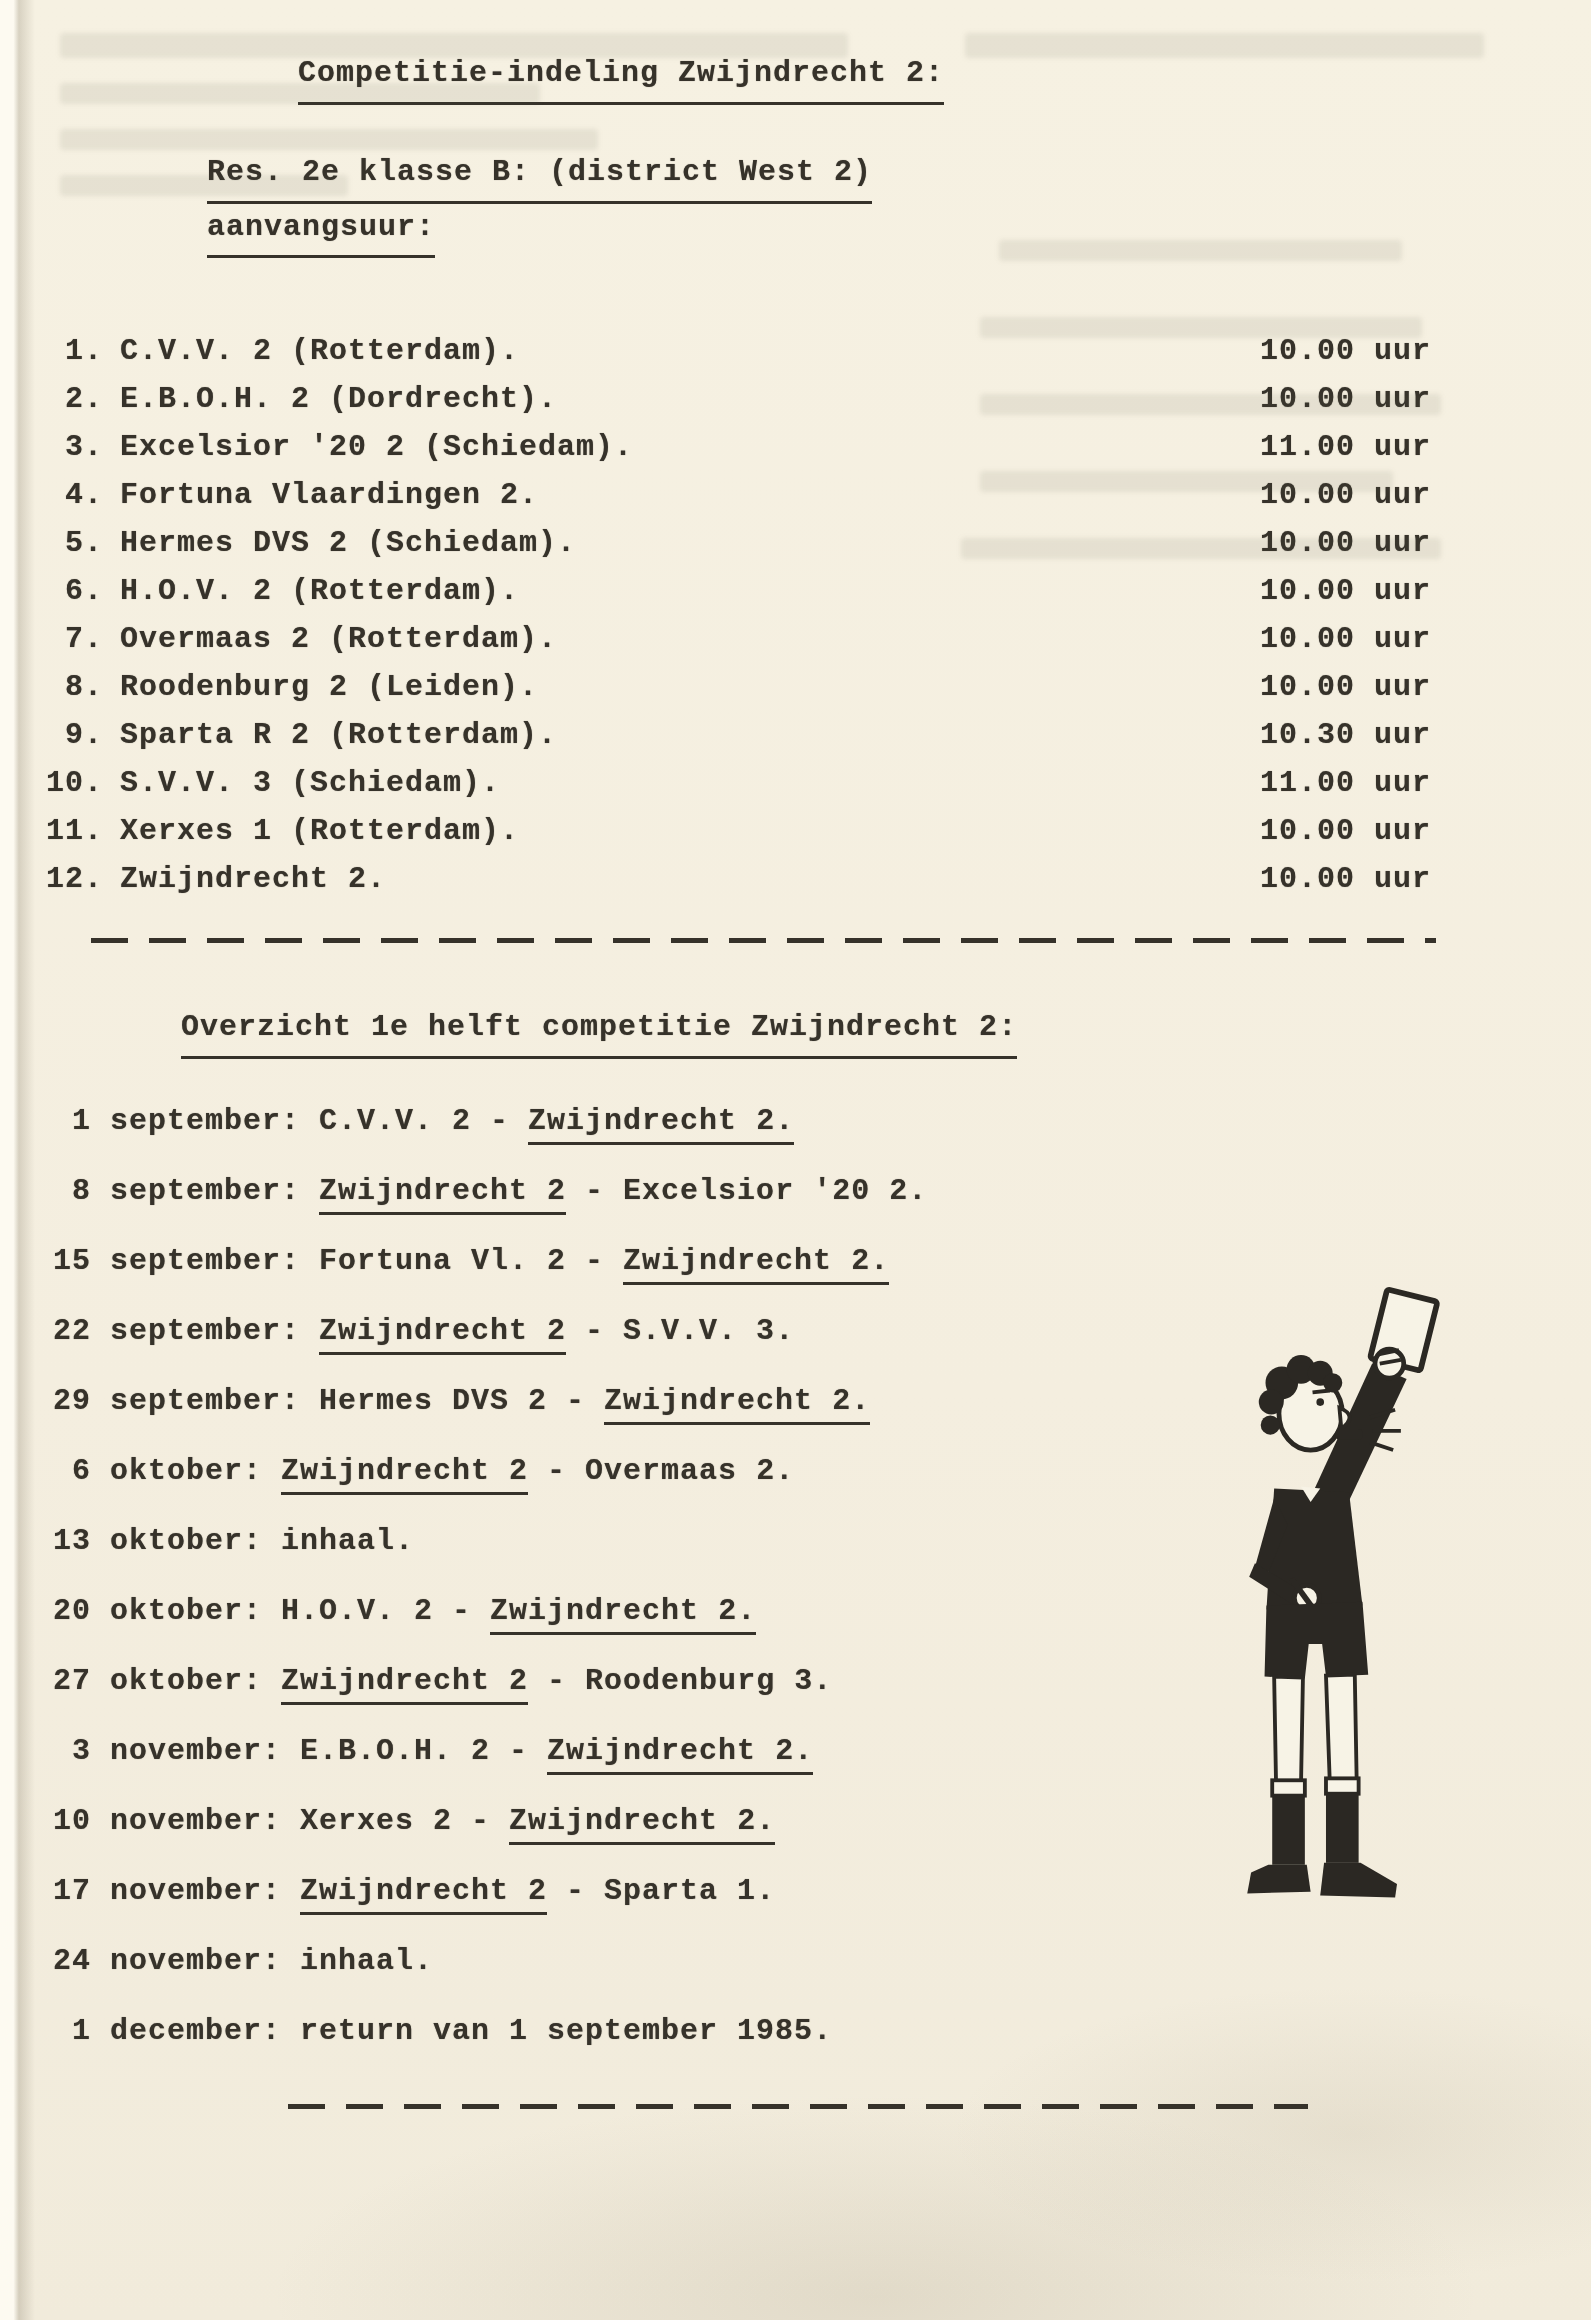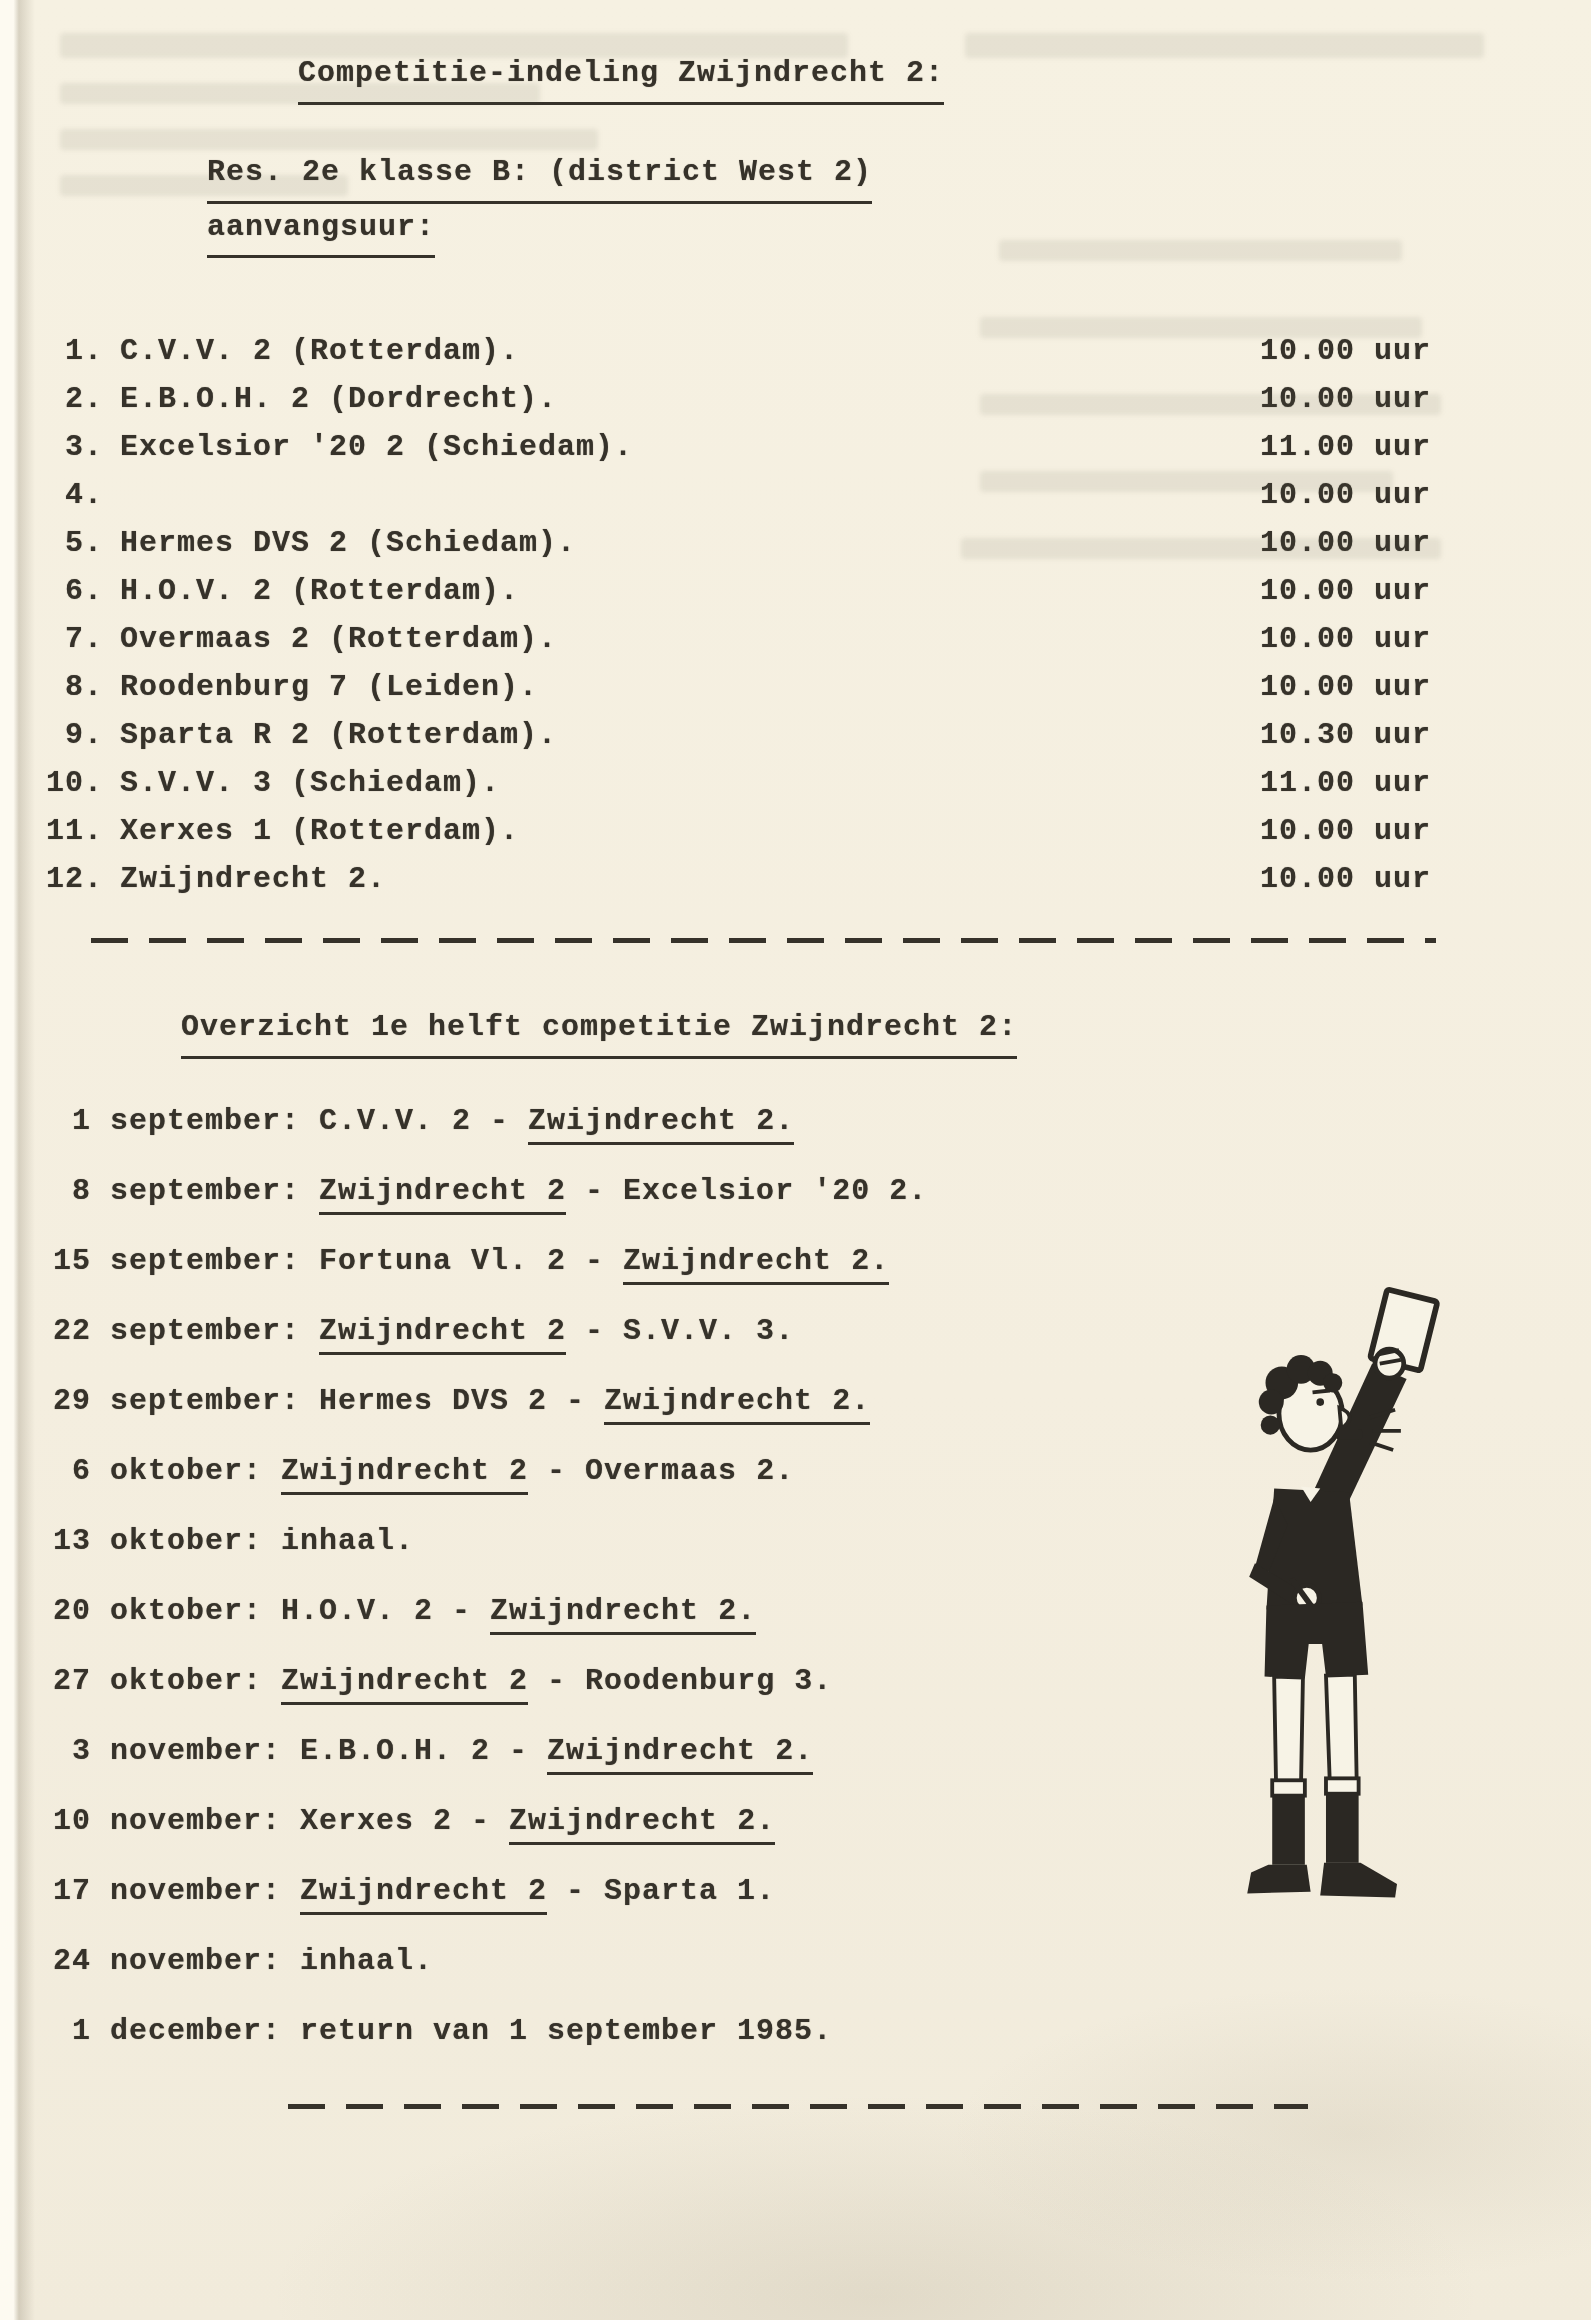--- a/index.html
+++ b/index.html
@@ -91,40 +91,41 @@
         <span class="club-name">E.B.O.H. 2 (Dordrecht).</span>
         <span class="club-time">10.00 uur</span>
       </div>
     <div class="club-row">
         <span class="club-nr"> 3.</span>
         <span class="club-name">Excelsior '20 2 (Schiedam).</span>
         <span class="club-time">11.00 uur</span>
       </div>
     <div class="club-row">
         <span class="club-nr"> 4.</span>
+        <span class="club-name">Fortuna Vlaardingen 2.</span>
         <span class="club-time">10.00 uur</span>
       </div>
     <div class="club-row">
         <span class="club-nr"> 5.</span>
         <span class="club-name">Hermes DVS 2 (Schiedam).</span>
         <span class="club-time">10.00 uur</span>
       </div>
     <div class="club-row">
         <span class="club-nr"> 6.</span>
         <span class="club-name">H.O.V. 2 (Rotterdam).</span>
         <span class="club-time">10.00 uur</span>
       </div>
     <div class="club-row">
         <span class="club-nr"> 7.</span>
         <span class="club-name">Overmaas 2 (Rotterdam).</span>
         <span class="club-time">10.00 uur</span>
       </div>
     <div class="club-row">
         <span class="club-nr"> 8.</span>
-        <span class="club-name">Roodenburg 7 (Leiden).</span>
+        <span class="club-name">Roodenburg 2 (Leiden).</span>
         <span class="club-time">10.00 uur</span>
       </div>
     <div class="club-row">
         <span class="club-nr"> 9.</span>
         <span class="club-name">Sparta R 2 (Rotterdam).</span>
         <span class="club-time">10.30 uur</span>
       </div>
     <div class="club-row">
         <span class="club-nr">10.</span>
         <span class="club-name">S.V.V. 3 (Schiedam).</span>

